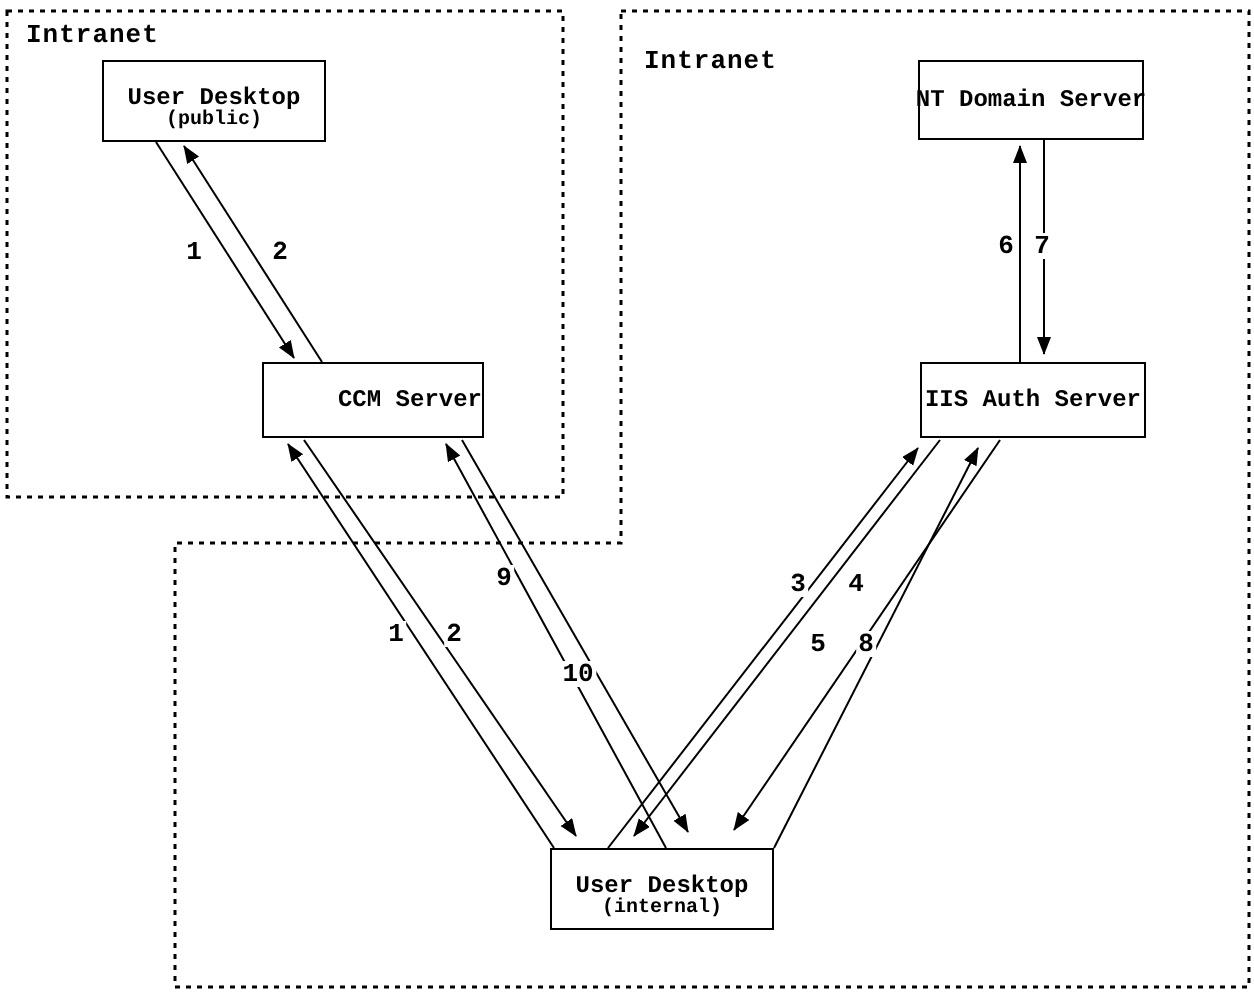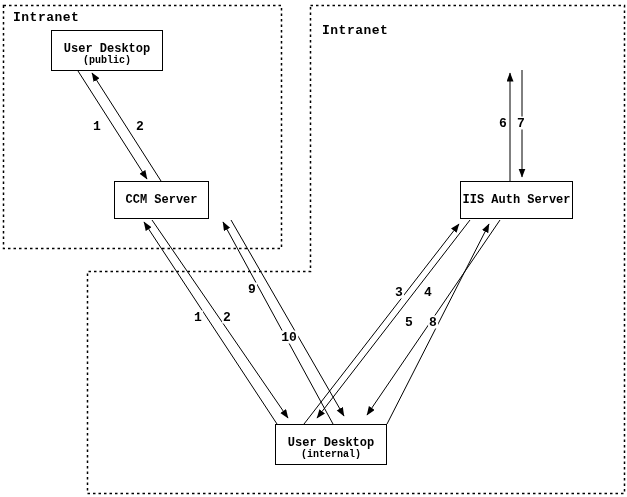--- a/index.html
+++ b/index.html
@@ -80,24 +80,27 @@
   </svg>
 
   <div class="zone-label" style="left:13px; top:10px;">Intranet</div>
   <div class="zone-label" style="left:322px; top:23px;">Intranet</div>
 
   <div class="node two-line" style="left:51px; top:30px; width:112px; height:41px;">
     <div class="node-title">User Desktop</div>
     <div class="node-sub">(public)</div>
   </div>
 
-  <div class="node" style="left:114px; top:181px; width:95px; height:38px;">
+  <div class="node" style="left:131px; top:181px; width:111px; height:38px;align-items:flex-end;">
     <div class="node-title">CCM Server</div>
   </div>
 
+  <div class="node" style="left:459px; top:30px; width:113px; height:40px;">
+    <div class="node-title">NT Domain Server</div>
+  </div>
 
   <div class="node" style="left:460px; top:181px; width:113px; height:38px;">
     <div class="node-title">IIS Auth Server</div>
   </div>
 
   <div class="node two-line" style="left:275px; top:424px; width:112px; height:41px;">
     <div class="node-title">User Desktop</div>
     <div class="node-sub">(internal)</div>
   </div>
 

